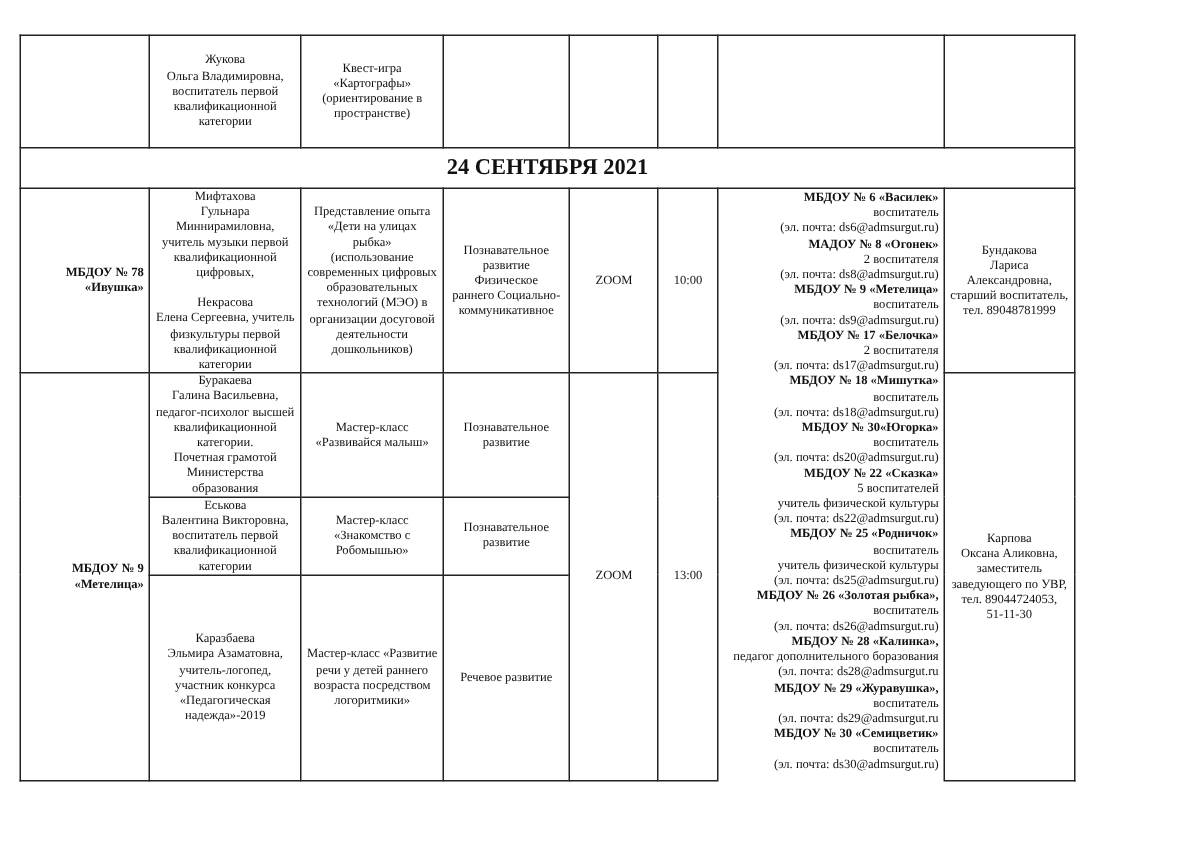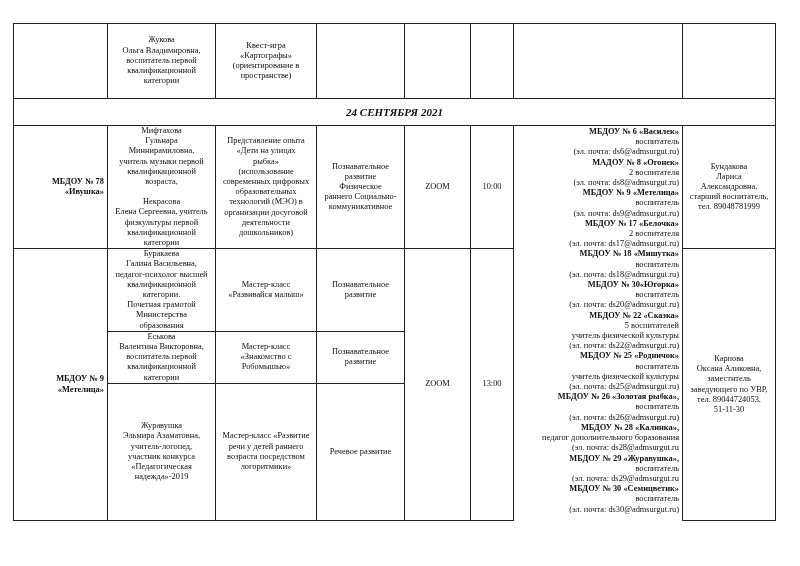--- a/index.html
+++ b/index.html
@@ -1,23 +1,23 @@
 <!DOCTYPE html>
 <html><head>
 <meta charset="utf-8">
 <style>
   html, body { margin: 0; padding: 0; background: #ffffff; }
   body { width: 800px; height: 566px; position: relative; overflow: hidden;
          font-family: "Liberation Serif", "DejaVu Serif", serif; color: #111; }
-  .page { position: absolute; left: 0; top: 0; width: 800px; height: 566px; }
+  .page { position: absolute; left: 0; top: 0; width: 717px; height: 566px; }
   table { position: absolute; left: 13px; top: 23px; border-collapse: collapse; table-layout: fixed; }
   td { border: 1px solid #222; text-align: center; vertical-align: middle;
        font-size: 8.4px; line-height: 10.2px; padding: 0 3px; overflow: hidden; }
   td.b { font-weight: bold; text-align: right; }
-  td.date { font-weight: bold; font-size: 11px; height: 26px; font-style: italic; }
+  td.date { font-weight: bold; font-size: 15px; height: 26px; }
   .line { display: block; }
   .bold { font-weight: bold; }
   .gap { display: block; height: 10px; }
   td.contacts { vertical-align: top; padding-top: 1px; border-bottom: none; text-align: right; }
 </style>
 </head>
 <body>
 
 <div class="page">
 <table>
@@ -63,21 +63,21 @@
     <td class="b">
       <span class="line">МБДОУ № 78</span>
       <span class="line">«Ивушка»</span>
     </td>
     <td>
       <span class="line">Мифтахова</span>
       <span class="line">Гульнара</span>
       <span class="line">Миннирамиловна,</span>
       <span class="line">учитель музыки первой</span>
       <span class="line">квалификационной</span>
-      <span class="line">возраста,</span>
+      <span class="line">цифровых,</span>
       <span class="gap"></span>
       <span class="line">Некрасова</span>
       <span class="line">Елена Сергеевна, учитель</span>
       <span class="line">физкультуры первой</span>
       <span class="line">квалификационной</span>
       <span class="line">категории</span>
     </td>
     <td>
       <span class="line">Представление опыта</span>
       <span class="line">«Дети на улицах</span>
@@ -221,21 +221,21 @@
       <span class="line">Робомышью»</span>
     </td>
     <td>
       <span class="line">Познавательное</span>
       <span class="line">развитие</span>
     </td>
   </tr>
 
   <tr style="height:137px">
     <td>
-      <span class="line">Журавушка</span>
+      <span class="line">Каразбаева</span>
       <span class="line">Эльмира Азаматовна,</span>
       <span class="line">учитель-логопед,</span>
       <span class="line">участник конкурса</span>
       <span class="line">«Педагогическая</span>
       <span class="line">надежда»-2019</span>
     </td>
     <td>
       <span class="line">Мастер-класс «Развитие</span>
       <span class="line">речи у детей раннего</span>
       <span class="line">возраста посредством</span>

